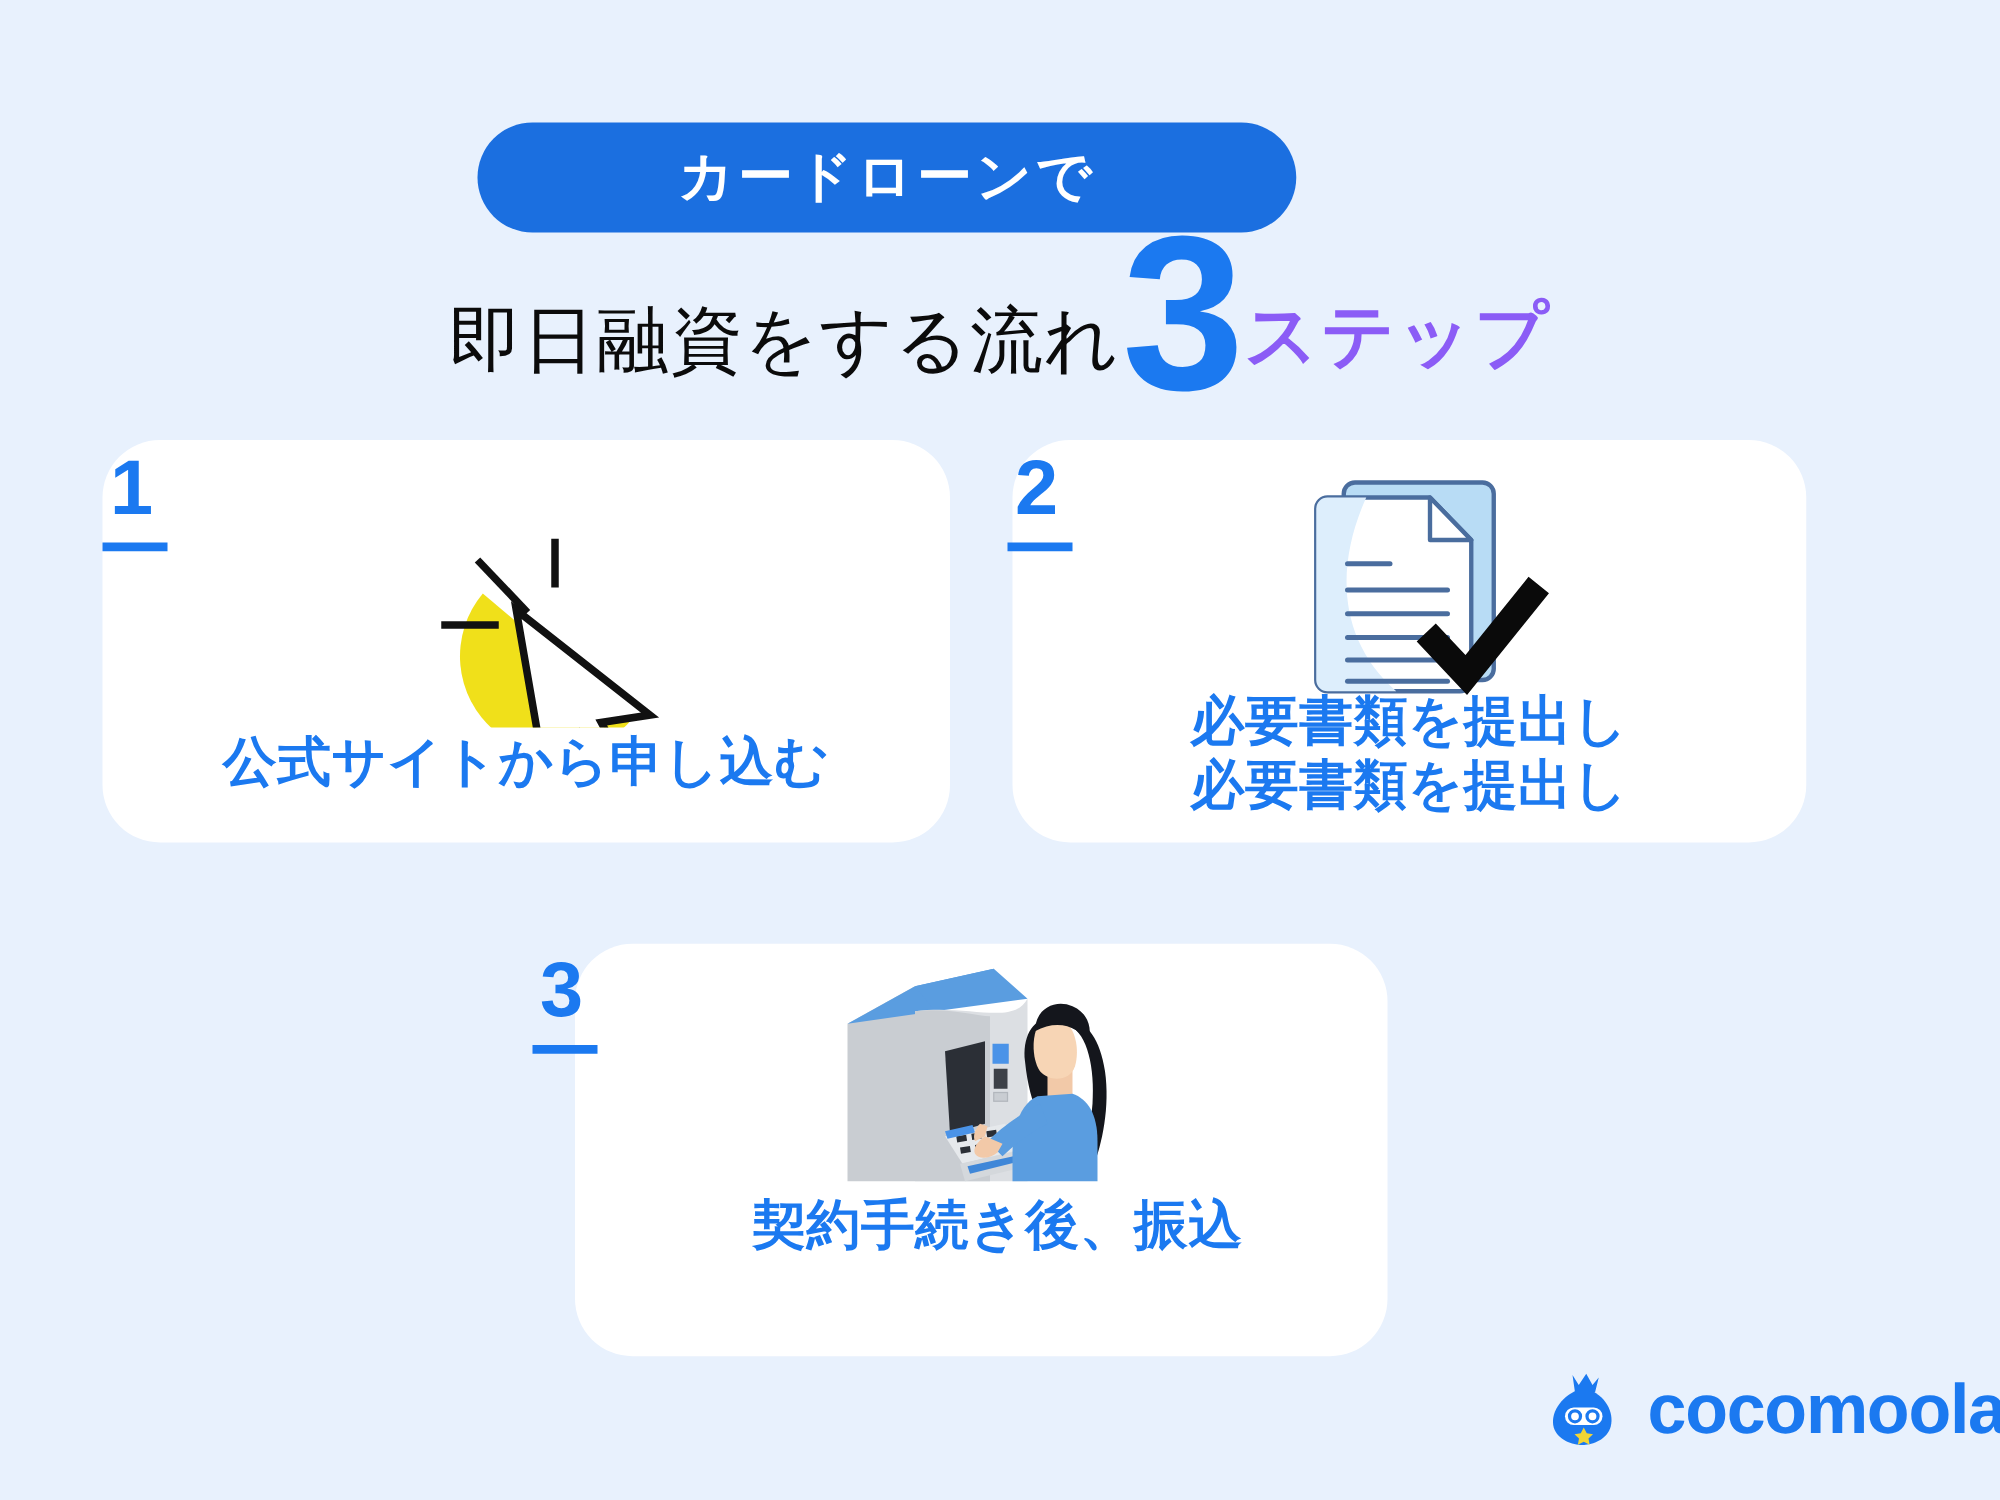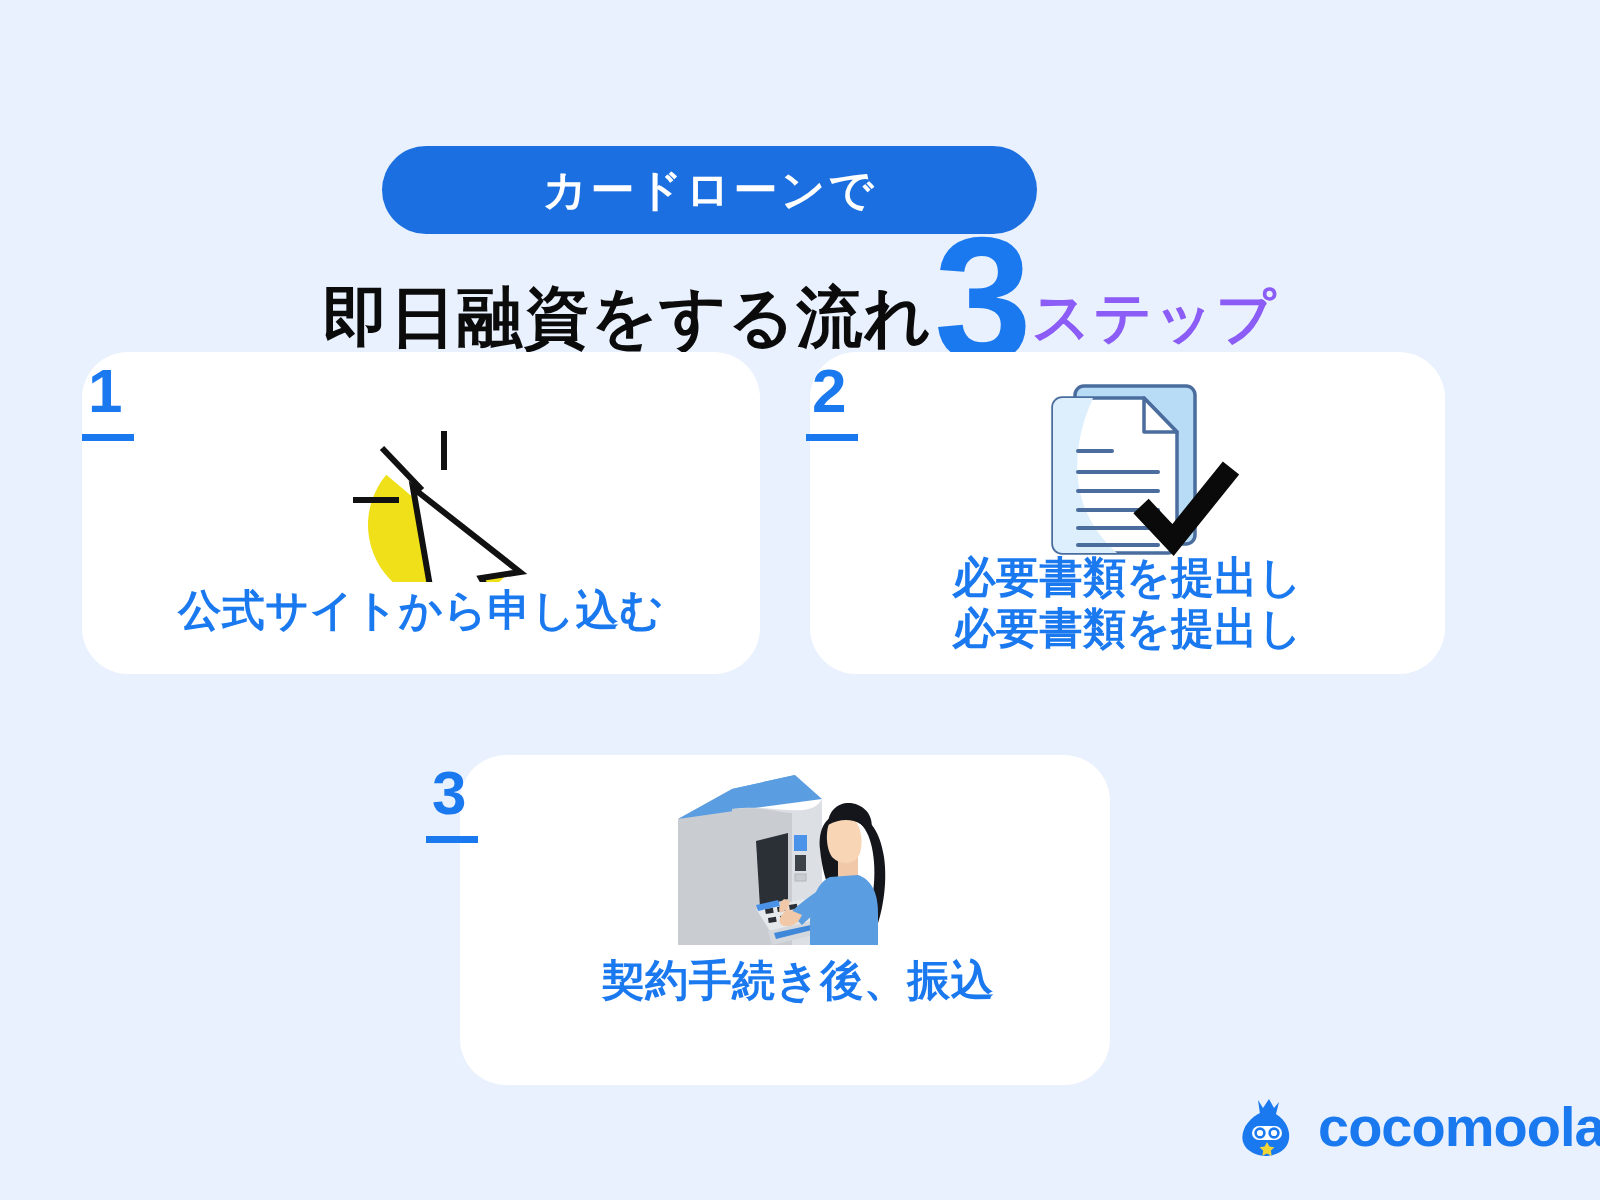--- a/index.html
+++ b/index.html
@@ -22,21 +22,20 @@
     height: 1200px;
   }
 
   
   .header-zone {
     position: absolute;
     left: 0;
     top: 0;
     width: 1600px;
     height: 320px;
-    margin-top: 48px;
   }
 
   .badge-pill {
     position: absolute;
     left: 382px;
     top: 98px;
     width: 655px;
     height: 88px;
     background: #1b6fe0;
     border-radius: 44px;
@@ -59,22 +58,22 @@
     top: 196px;
     width: 1600px;
     height: 110px;
     display: flex;
     align-items: flex-end;
     justify-content: center;
   }
 
   .title-main {
     color: #0b0b0b;
-    font-size: 66px;
-    font-weight: bold;
+    font-size: 58px;
+    font-weight: normal;
     letter-spacing: 1px;
     line-height: 1;
     position: relative;
     top: -4px;
   }
 
   .title-number {
     color: #1b79f0;
     font-size: 176px;
     font-weight: bold;

